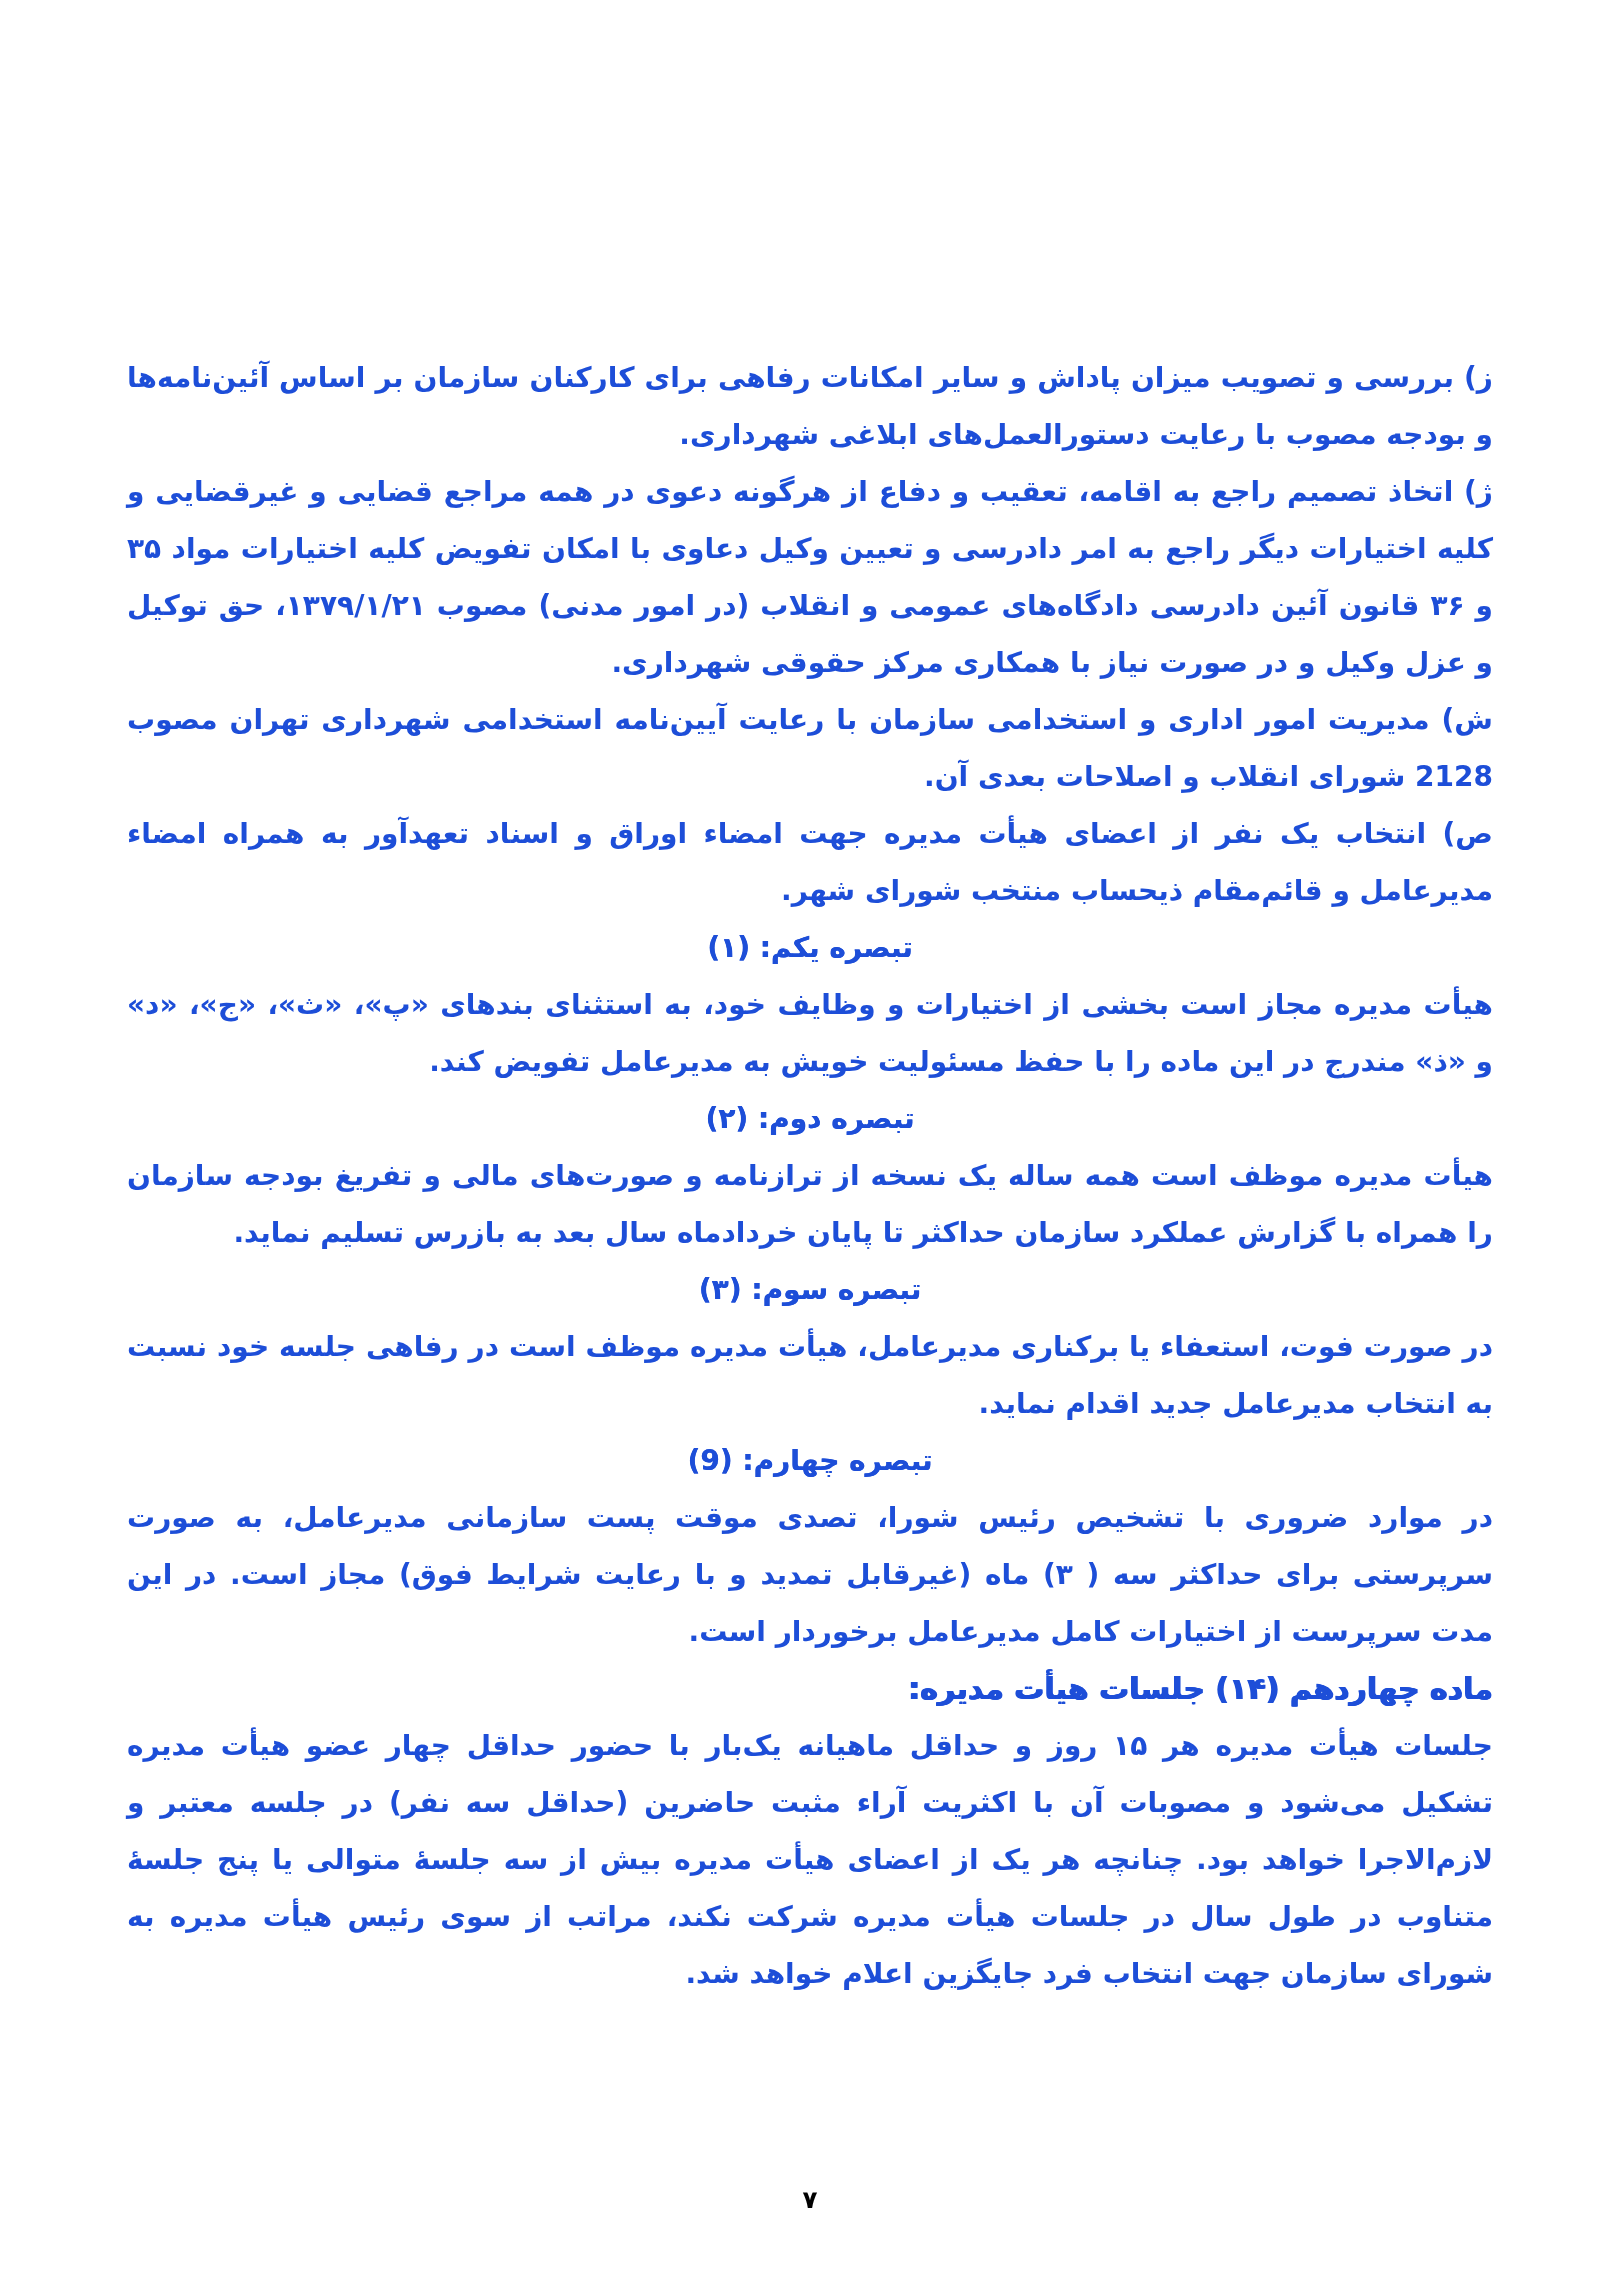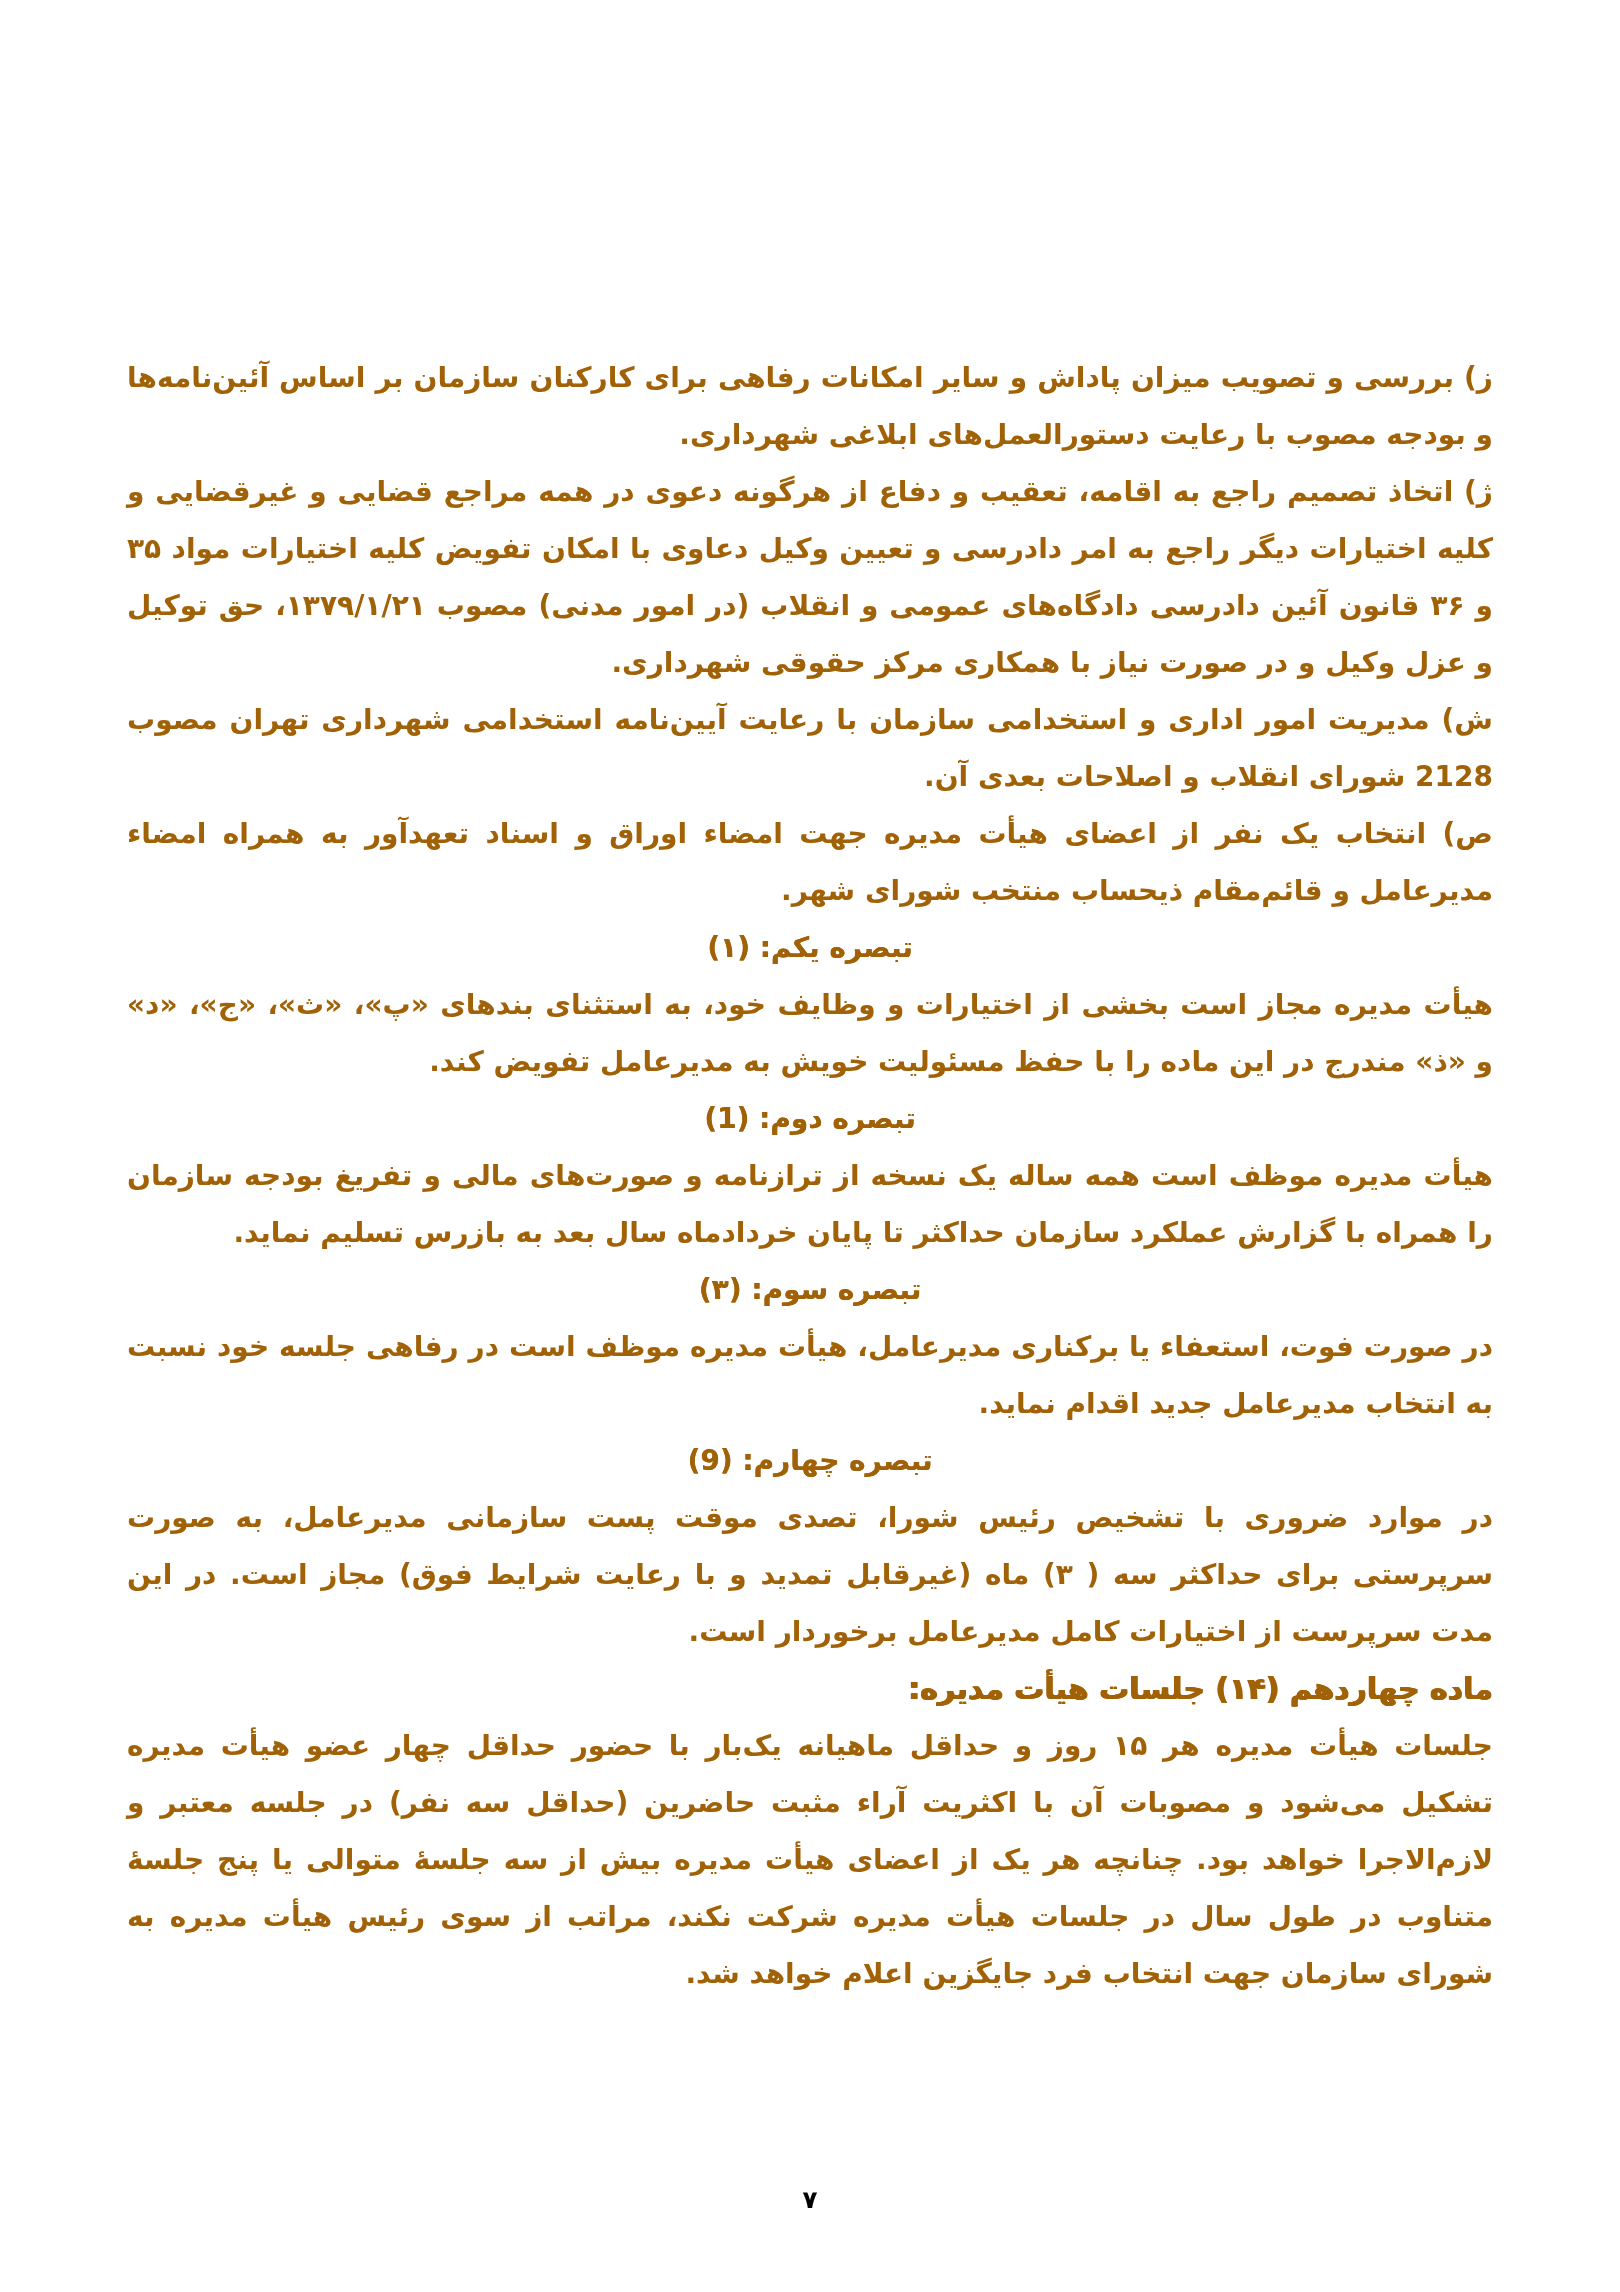--- a/index.html
+++ b/index.html
@@ -20,21 +20,21 @@
     background: #ffffff;
   }
   .content {
     position: absolute;
     top: 349px;
     right: 127px;
     width: 1366px;
     direction: rtl;
     unicode-bidi: embed;
     text-align: justify;
-    color: #a16207;
+    color: #1d4ed8;
     font-weight: bold;
     font-size: 28px;
     line-height: 57px;
   }
   .content p {
     margin: 0;
     padding: 0;
   }
   .body-par {
     
@@ -64,21 +64,21 @@
 
 <div class="page">
 
   <div class="content" dir="rtl">
     <p class="body-par">ز) بررسی و تصویب میزان پاداش و سایر امکانات رفاهی برای کارکنان سازمان بر اساس آئین‌نامه‌ها و بودجه مصوب با رعایت دستورالعمل‌های ابلاغی شهرداری.</p>
     <p class="body-par">ژ) اتخاذ تصمیم راجع به اقامه، تعقیب و دفاع از هرگونه دعوی در همه مراجع قضایی و غیرقضایی و کلیه اختیارات دیگر راجع به امر دادرسی و تعیین وکیل دعاوی با امکان تفویض کلیه اختیارات مواد ۳۵ و ۳۶ قانون آئین دادرسی دادگاه‌های عمومی و انقلاب (در امور مدنی) مصوب ۱۳۷۹/۱/۲۱، حق توکیل و عزل وکیل و در صورت نیاز با همکاری مرکز حقوقی شهرداری.</p>
     <p class="body-par">ش) مدیریت امور اداری و استخدامی سازمان با رعایت آیین‌نامه استخدامی شهرداری تهران مصوب 2128 شورای انقلاب و اصلاحات بعدی آن.</p>
     <p class="body-par">ص) انتخاب یک نفر از اعضای هیأت مدیره جهت امضاء اوراق و اسناد تعهدآور به همراه امضاء مدیرعامل و قائم‌مقام ذیحساب منتخب شورای شهر.</p>
     <p class="note-header">تبصره یکم: (۱)</p>
     <p class="body-par">هیأت مدیره مجاز است بخشی از اختیارات و وظایف خود، به استثنای بندهای «پ»، «ث»، «ج»، «د» و «ذ» مندرج در این ماده را با حفظ مسئولیت خویش به مدیرعامل تفویض کند.</p>
-    <p class="note-header">تبصره دوم: (1)</p>
+    <p class="note-header">تبصره دوم: (۲)</p>
     <p class="body-par">هیأت مدیره موظف است همه ساله یک نسخه از ترازنامه و صورت‌های مالی و تفریغ بودجه سازمان را همراه با گزارش عملکرد سازمان حداکثر تا پایان خردادماه سال بعد به بازرس تسلیم نماید.</p>
     <p class="note-header">تبصره سوم: (۳)</p>
     <p class="body-par">در صورت فوت، استعفاء یا برکناری مدیرعامل، هیأت مدیره موظف است در رفاهی جلسه خود نسبت به انتخاب مدیرعامل جدید اقدام نماید.</p>
     <p class="note-header">تبصره چهارم: (9)</p>
     <p class="body-par">در موارد ضروری با تشخیص رئیس شورا، تصدی موقت پست سازمانی مدیرعامل، به صورت سرپرستی برای حداکثر سه ( ۳) ماه (غیرقابل تمدید و با رعایت شرایط فوق) مجاز است. در این مدت سرپرست از اختیارات کامل مدیرعامل برخوردار است.</p>
     <p class="article-header">ماده چهاردهم (۱۴) جلسات هیأت مدیره:</p>
     <p class="body-par">جلسات هیأت مدیره هر ۱۵ روز و حداقل ماهیانه یک‌بار با حضور حداقل چهار عضو هیأت مدیره تشکیل می‌شود و مصوبات آن با اکثریت آراء مثبت حاضرین (حداقل سه نفر) در جلسه معتبر و لازم‌الاجرا خواهد بود. چنانچه هر یک از اعضای هیأت مدیره بیش از سه جلسهٔ متوالی یا پنج جلسهٔ متناوب در طول سال در جلسات هیأت مدیره شرکت نکند، مراتب از سوی رئیس هیأت مدیره به شورای سازمان جهت انتخاب فرد جایگزین اعلام خواهد شد.</p>
   </div>
 
   <div class="page-number">۷</div>

